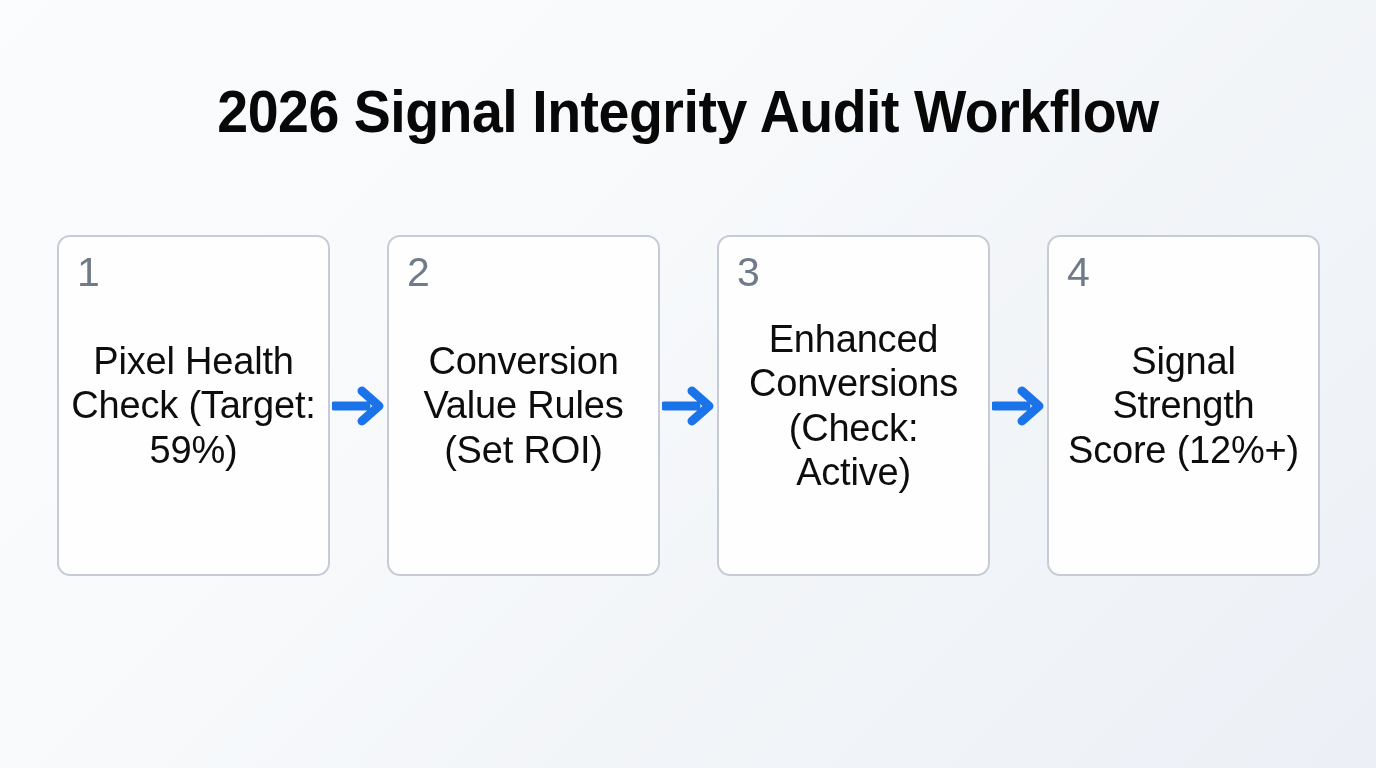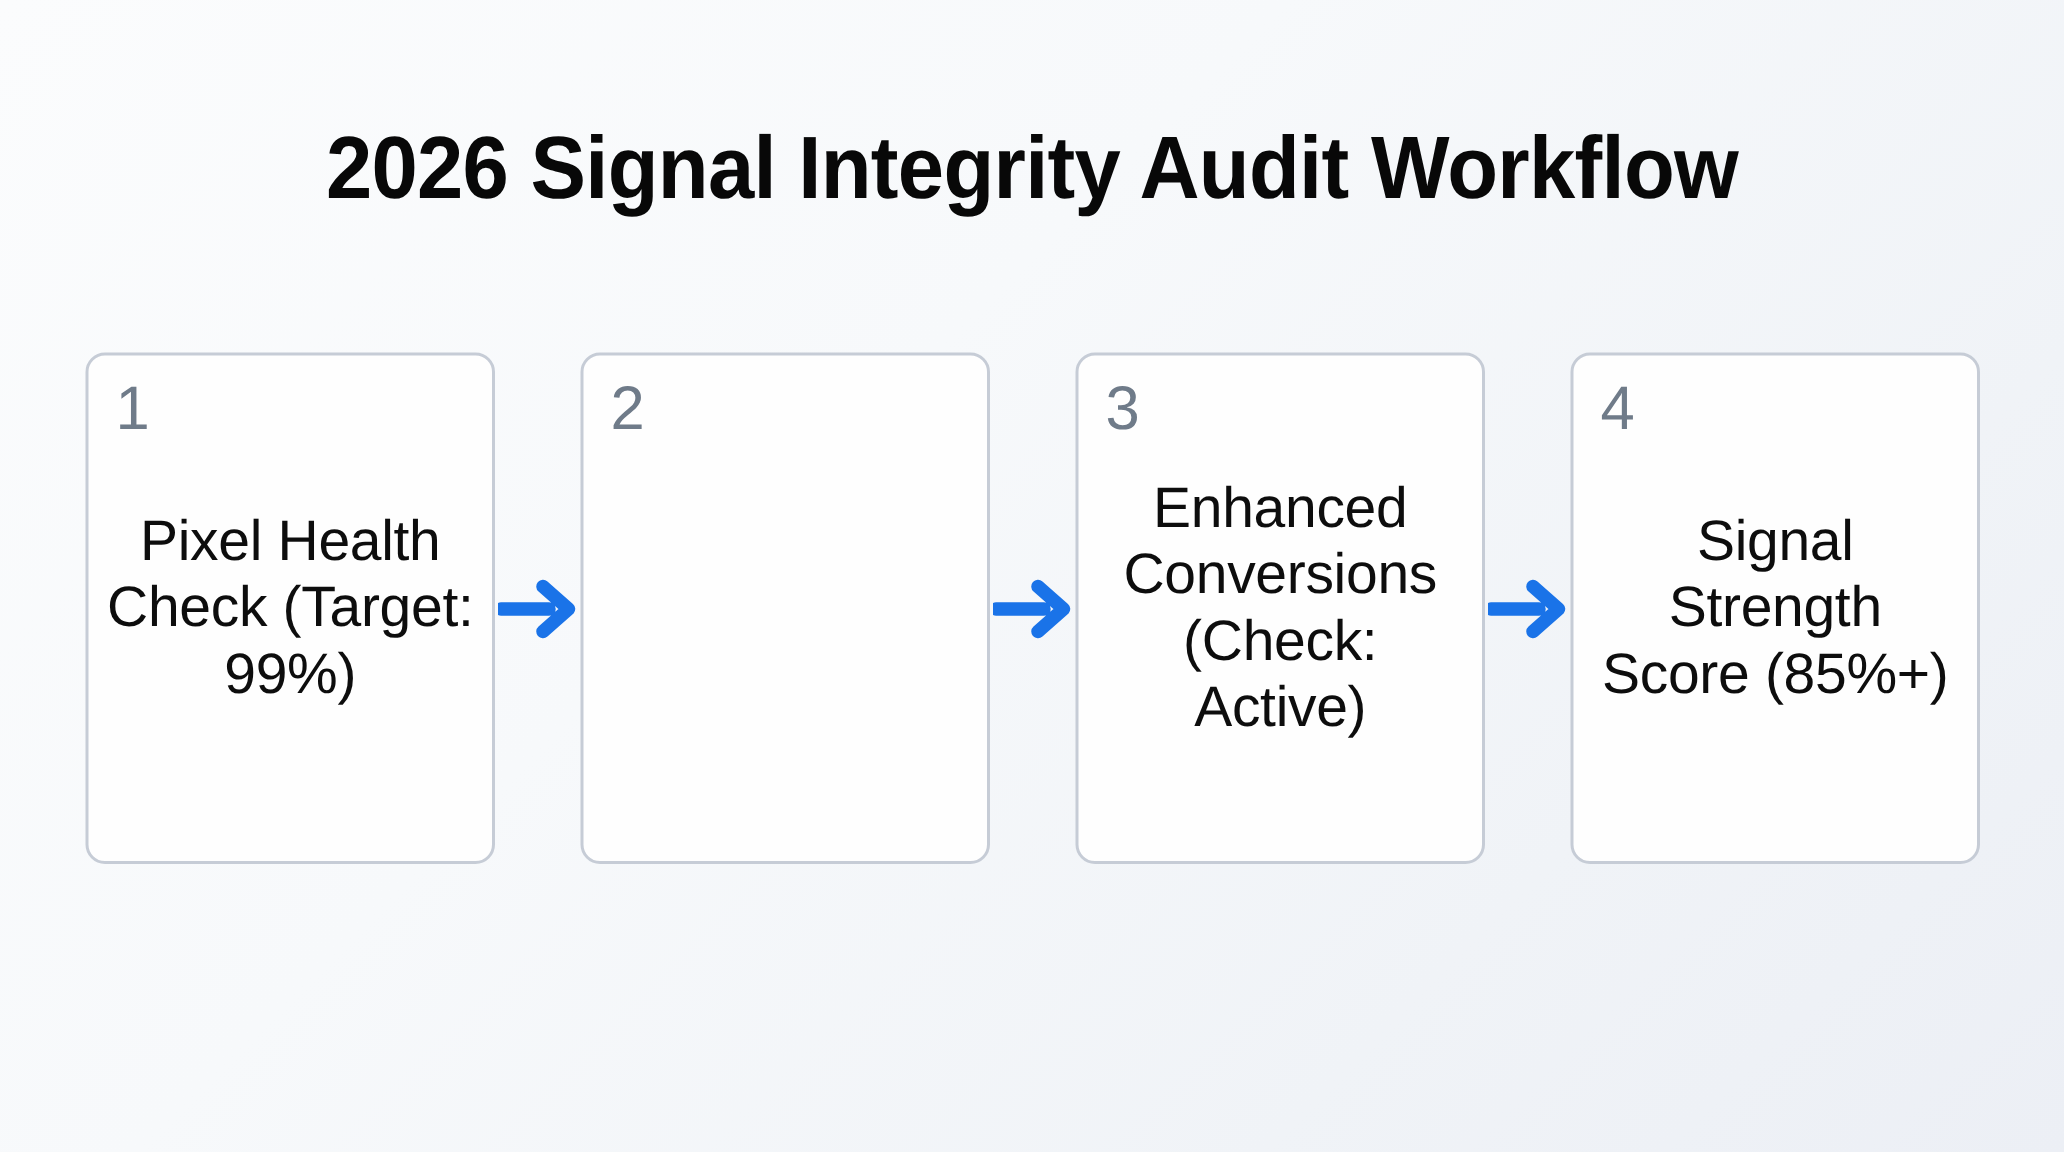--- a/index.html
+++ b/index.html
@@ -113,31 +113,32 @@
 <body>
 
 <div id="board">
 
   <div id="page-title">2026 Signal Integrity Audit Workflow</div>
 
   <div id="flow-row">
 
     <div class="step-card">
       <div class="step-number">1</div>
-      <div class="step-label">Pixel Health Check (Target: 99%)</div>
+      <div class="step-label">Pixel Health Check (Target: 59%)</div>
     </div>
 
     <div class="connector">
       <svg viewBox="0 0 54 44">
         <path d="M2 22 H34 M30 7 L47 22 L30 37" fill="none" stroke="#1a73e8" stroke-width="9" stroke-linecap="round" stroke-linejoin="round"></path>
       </svg>
     </div>
 
     <div class="step-card">
       <div class="step-number">2</div>
+      <div class="step-label">Conversion Value Rules (Set ROI)</div>
     </div>
 
     <div class="connector">
       <svg viewBox="0 0 54 44">
         <path d="M2 22 H34 M30 7 L47 22 L30 37" fill="none" stroke="#1a73e8" stroke-width="9" stroke-linecap="round" stroke-linejoin="round"></path>
       </svg>
     </div>
 
     <div class="step-card">
       <div class="step-number">3</div>
@@ -145,17 +146,17 @@
     </div>
 
     <div class="connector">
       <svg viewBox="0 0 54 44">
         <path d="M2 22 H34 M30 7 L47 22 L30 37" fill="none" stroke="#1a73e8" stroke-width="9" stroke-linecap="round" stroke-linejoin="round"></path>
       </svg>
     </div>
 
     <div class="step-card">
       <div class="step-number">4</div>
-      <div class="step-label">Signal Strength Score (85%+)</div>
+      <div class="step-label">Signal Strength Score (12%+)</div>
     </div>
 
   </div>
 </div>
 
 </body></html>

